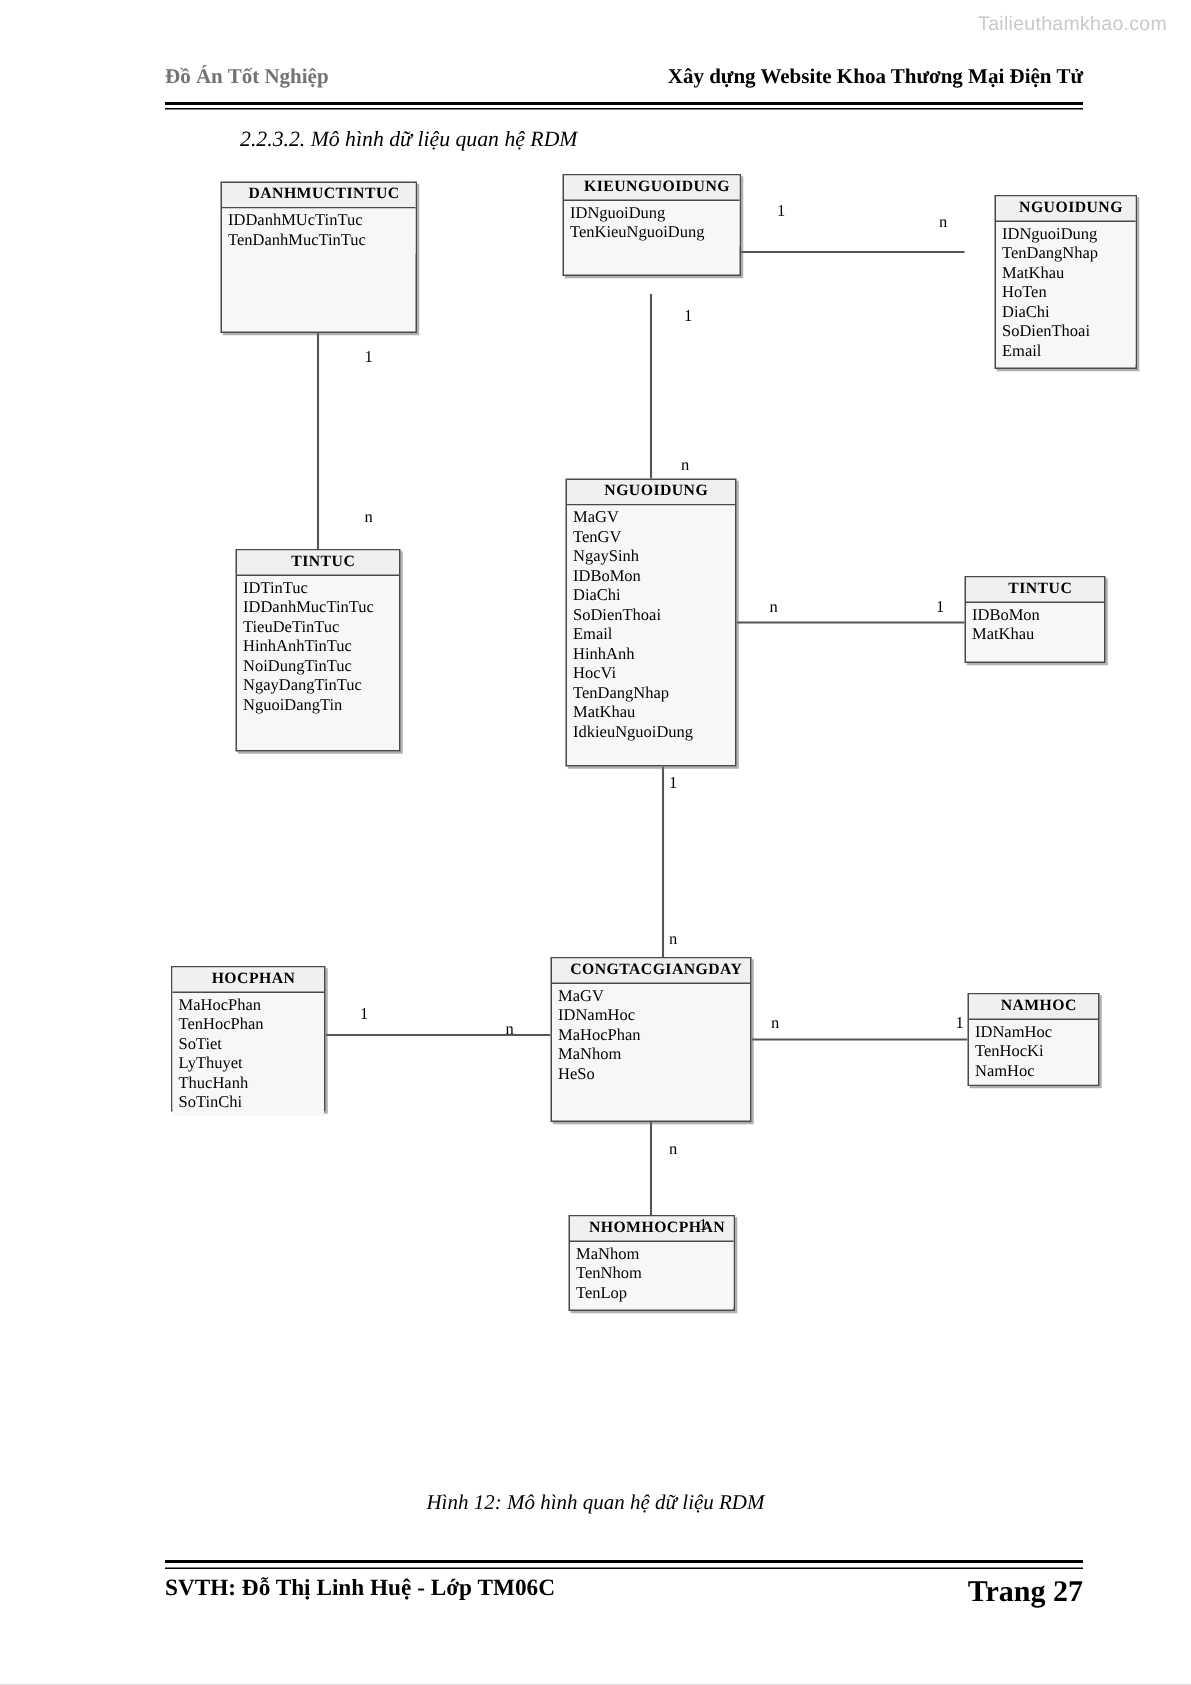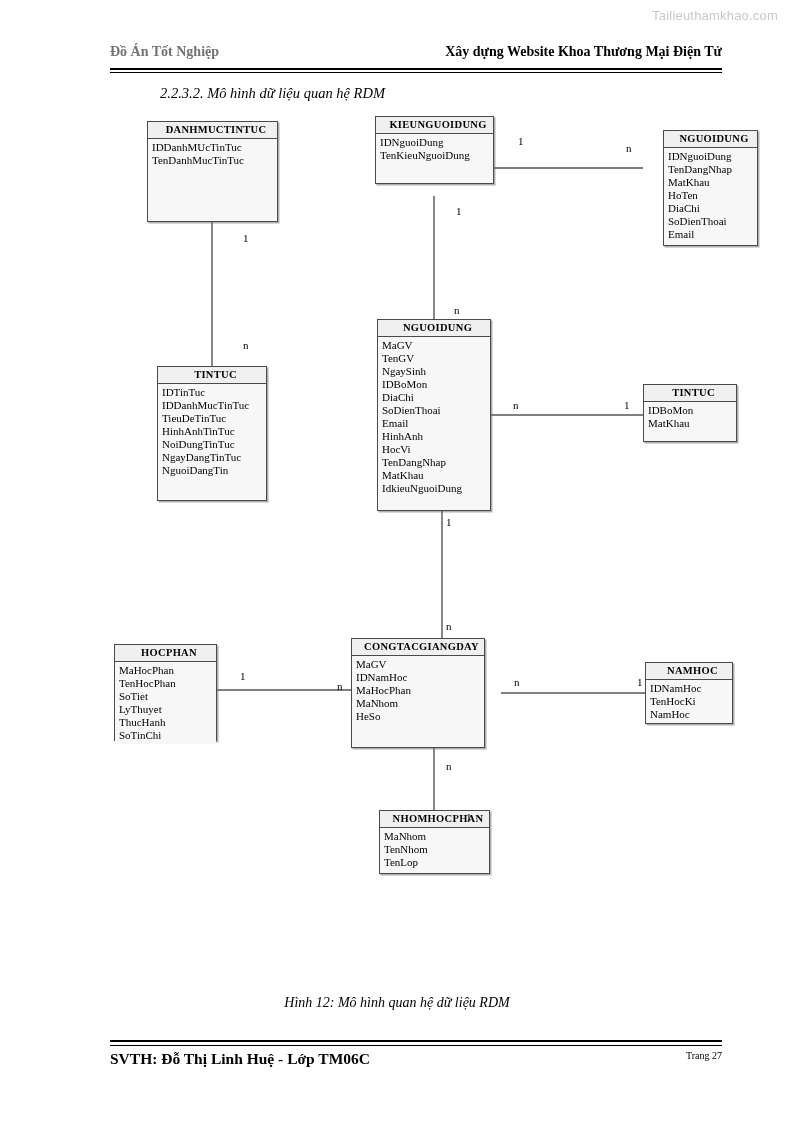--- a/index.html
+++ b/index.html
@@ -188,22 +188,22 @@
     left: 0;
     top: 0;
     font-weight: bold;
     font-size: 15.5px;
     white-space: nowrap;
   }
   .footer-right {
     position: absolute;
     right: 0;
     top: 0;
-    font-weight: normal;
-    font-size: 10px;
+    font-weight: bold;
+    font-size: 20px;
     white-space: nowrap;
   }
 </style>
 </head>
 <body>
 
 <div class="page">
 
   <div class="watermark">Tailieuthamkhao.com</div>
 
@@ -294,21 +294,21 @@
           <div class="entity-title">HOCPHAN</div>
           <div class="entity-fields">
             <div class="entity-field">MaHocPhan</div>
             <div class="entity-field">TenHocPhan</div>
             <div class="entity-field">SoTiet</div>
             <div class="entity-field">LyThuyet</div>
             <div class="entity-field">ThucHanh</div>
             <div class="entity-field">SoTinChi</div>
           </div>
         </div>
-        <div class="entity" style="left: 351px; top: 638px; width: 134px; height: 110px;">
+        <div class="entity" style="left: 367px; top: 638px; width: 134px; height: 110px;">
           <div class="entity-title">CONGTACGIANGDAY</div>
           <div class="entity-fields">
             <div class="entity-field">MaGV</div>
             <div class="entity-field">IDNamHoc</div>
             <div class="entity-field">MaHocPhan</div>
             <div class="entity-field">MaNhom</div>
             <div class="entity-field">HeSo</div>
           </div>
         </div>
         <div class="entity" style="left: 645px; top: 662px; width: 88px; height: 62px;">

